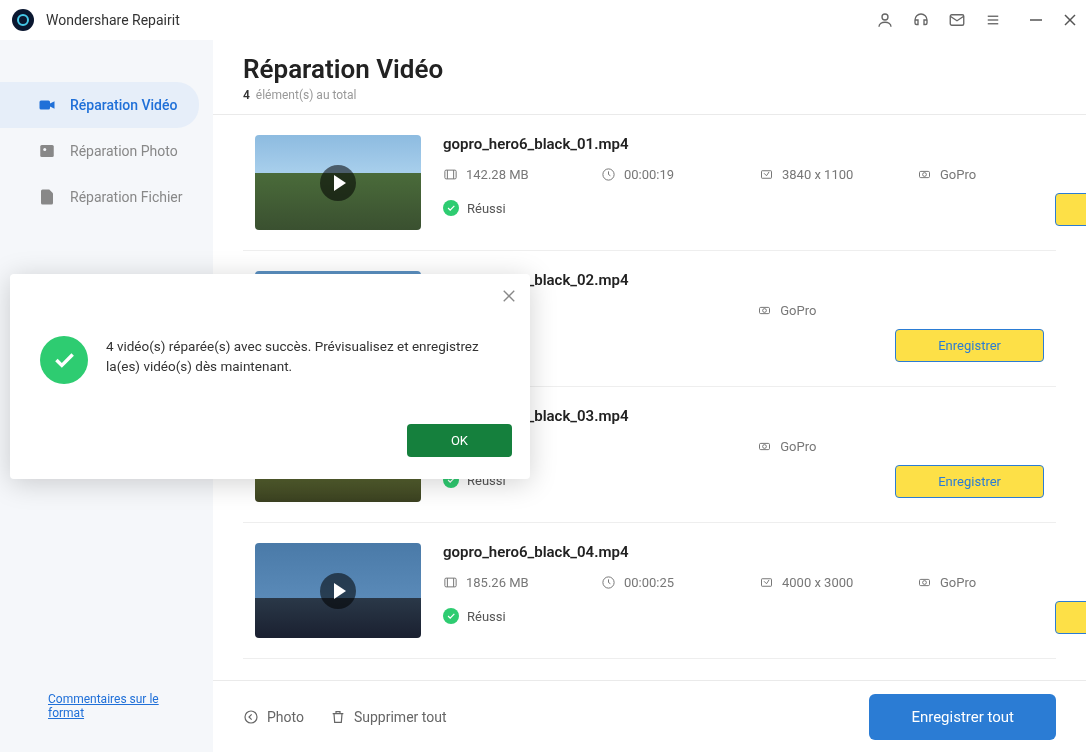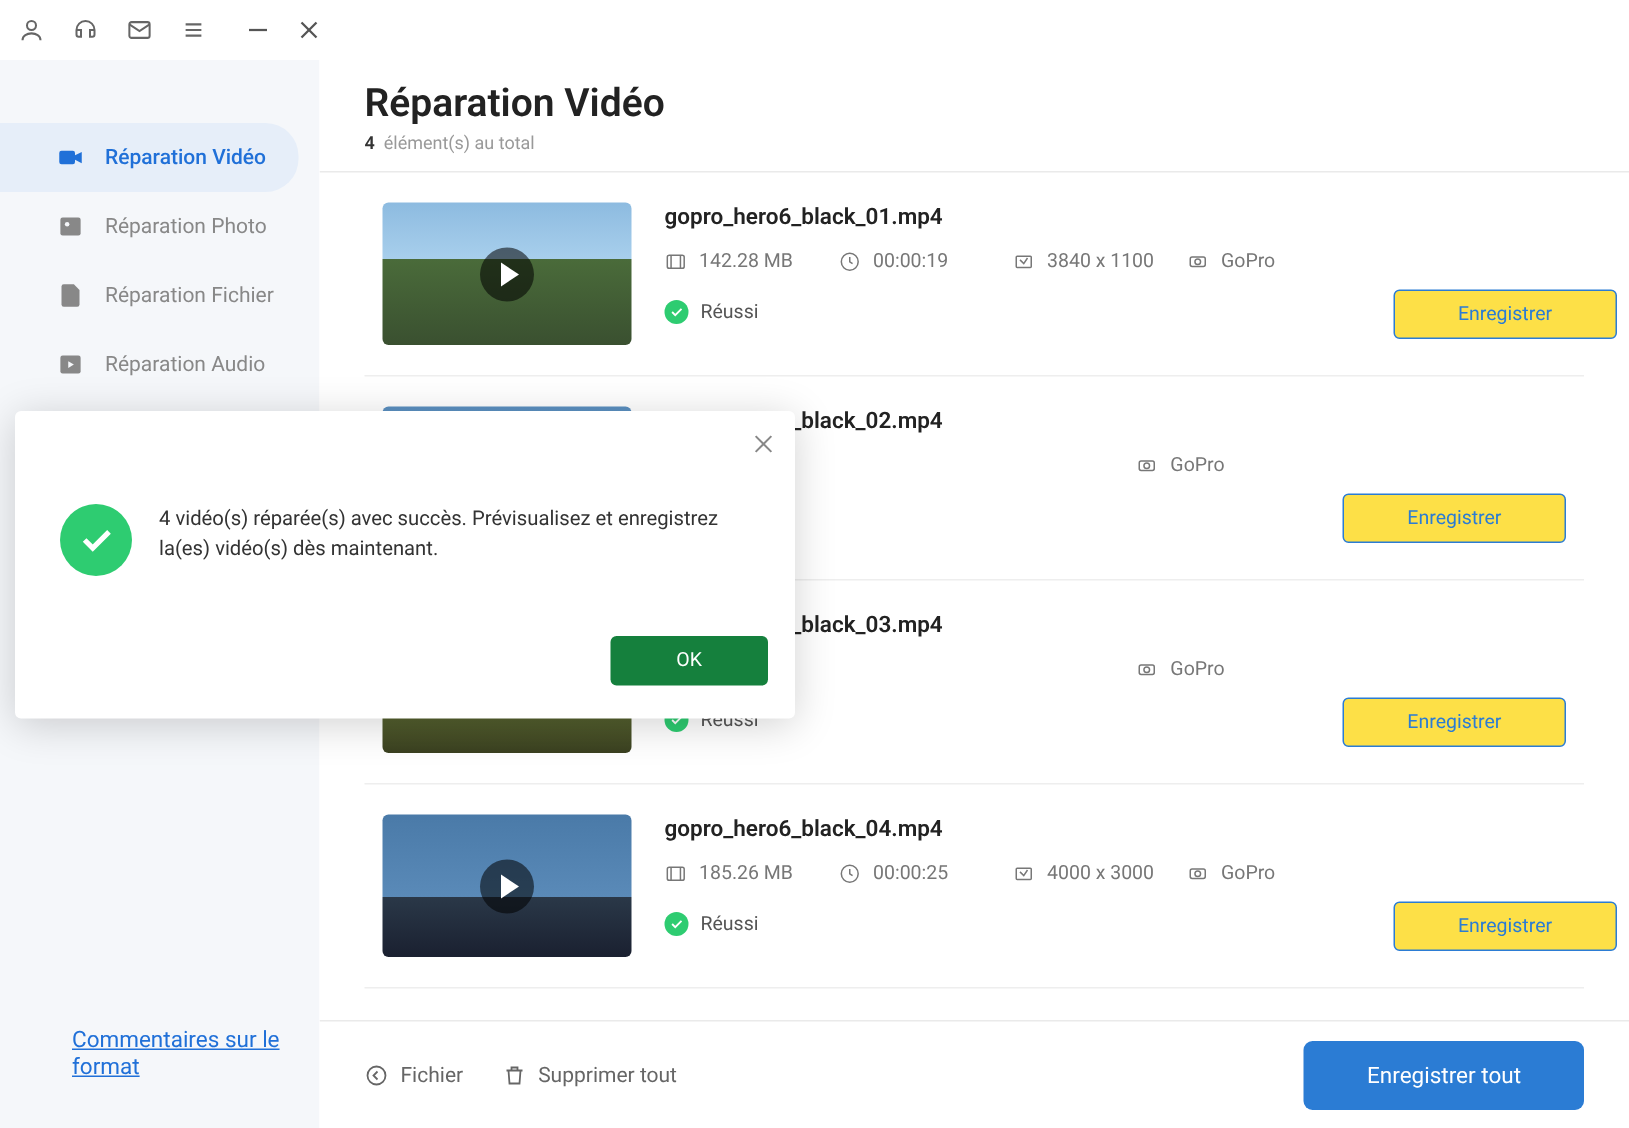--- a/index.html
+++ b/index.html
@@ -17,42 +17,42 @@
 .win-btn { width: 16px; height: 16px; cursor: pointer; display:flex; align-items:center; justify-content:center; color:#555;}
 
 .container { display: flex; height: calc(100% - 40px); }
 
 .sidebar { width: 213px; background: #f5f7fa; display: flex; flex-direction: column; padding-top: 42px;}
 .sidebar-item { display: flex; align-items: center; gap: 14px; padding: 14px 16px 14px 38px; font-size: 14px; color: #888; cursor: pointer; }
 .sidebar-item.active { background: #e6eef9; color: #2070d8; font-weight: 500; border-radius: 0 22px 22px 0; margin-right: 14px;}
 .sidebar-item .side-icon { width: 18px; height: 18px; display:flex; align-items:center; justify-content:center;}
 .sidebar-item.active .side-icon { color:#2070d8;}
 .sidebar-footer { margin-top: auto; padding: 18px 18px 32px 38px; }
-.feedback-link { display: flex; gap: 10px; font-size: 15px; color: #2070d8; text-decoration: underline; cursor: pointer; }
+.feedback-link { display: flex; gap: 10px; font-size: 12px; color: #2070d8; text-decoration: underline; cursor: pointer; }
 .feedback-link .side-icon{ color:#2070d8; flex-shrink:0;}
 
 .main { flex: 1; background: #fff; display: flex; flex-direction: column; overflow: hidden; }
 .main-header { padding: 14px 30px 4px 30px; border-bottom: 1px solid #eaeaea; }
 .page-title { font-size: 26px; font-weight: 600; color: #222; }
 .subtitle { font-size: 12px; color: #999; margin-top: 4px; padding-bottom: 8px;}
 .subtitle b { color: #333; font-weight:600;}
 
 .video-list { flex: 1; overflow-y: auto; padding: 0 30px; }
 .video-item { display: flex; gap: 22px; padding: 20px 12px; border-bottom: 1px solid #eee; }
 .thumb { width: 166px; height: 95px; background: #4a7856; border-radius: 4px; position: relative; flex-shrink: 0; background-size:cover; background-position:center;}
 .thumb.sky1{ background: linear-gradient(to bottom, #8dbbe0 0%, #a8cfec 40%, #4a6b3a 40%, #3a5030 100%);}
 .thumb.sky2{ background: linear-gradient(to bottom, #5a8fc0 0%, #7aacdc 50%, #8a6a3a 50%, #4a3820 100%);}
 .thumb.sky3{ background: linear-gradient(to bottom, #4a80b8 0%, #6ba5d8 55%, #6a7a3a 55%, #3a4020 100%);}
 .thumb.sky4{ background: linear-gradient(to bottom, #4a7aa8 0%, #5a8ab8 58%, #2a3848 58%, #1a2030 100%);}
 .play-overlay { position: absolute; top: 50%; left: 50%; transform: translate(-50%,-50%); width: 36px; height: 36px; background: rgba(0,0,0,0.55); border-radius: 50%; display: flex; align-items: center; justify-content: center; }
 .play-overlay::after { content: ''; width: 0; height: 0; border-left: 12px solid #fff; border-top: 8px solid transparent; border-bottom: 8px solid transparent; margin-left: 3px;}
 
 .video-info { flex: 1; display: flex; flex-direction: column;}
 .video-name { font-size: 15px; font-weight: 600; color: #222; margin-bottom: 14px; }
-.meta-row { display: flex; font-size: 13px; color: #777; align-items: center; }
+.meta-row { display: flex; gap: 42px; font-size: 13px; color: #777; align-items: center; }
 .meta { display: flex; align-items: center; gap: 8px; min-width: 116px;}
 .meta svg { width: 15px; height: 15px; }
 .status-row { display: flex; align-items: center; gap: 8px; margin-top: 18px; font-size: 13px; color: #555;}
 .status-check { width: 16px; height: 16px; background: #2ecc71; border-radius: 50%; display:flex; align-items:center; justify-content:center;}
 .status-check svg{ width:10px; height:10px;}
 
 .item-action { display: flex; flex-direction: column; justify-content: flex-end; padding-bottom: 4px;}
 .save-btn { border: 1px solid #2b7cd4; color: #2b7cd4; background: #fde047; border-radius: 4px; padding: 8px 42px; font-size: 13px; cursor: pointer; }
 
 .footer { height: 72px; border-top: 1px solid #eaeaea; display: flex; align-items: center; padding: 0 30px; gap: 26px; }
@@ -67,20 +67,26 @@
 .modal-check { width: 48px; height: 48px; background: #2ecc71; border-radius: 50%; display: flex; align-items: center; justify-content: center; flex-shrink:0;}
 .modal-check svg{width:26px;height:26px;}
 .modal-text { font-size: 13.5px; color: #333; line-height: 1.55; }
 .modal-footer { display: flex; justify-content: flex-end; }
 .modal-ok { background: #15803d; color: #fff; border: none; border-radius: 4px; padding: 9px 44px; font-size: 13px; cursor: pointer; }
 </style>
 </head>
 <body>
 
 <div class="titlebar">
+  <div class="titlebar-left">
+    <div class="app-logo">
+        <div class="app-logo-inner"></div>
+      </div>
+    <span class="app-title">Wondershare Repairit</span>
+  </div>
   <div class="titlebar-right">
     <span class="titlebar-icon">
         <svg viewBox="0 0 24 24" fill="none" stroke="currentColor" stroke-width="1.8">
           <circle cx="12" cy="8" r="4"></circle>
           <path d="M4 21c0-4 4-6 8-6s8 2 8 6"></path>
         </svg>
       </span>
     <span class="titlebar-icon">
         <svg viewBox="0 0 24 24" fill="none" stroke="currentColor" stroke-width="1.8">
           <path d="M4 12a8 8 0 0116 0v4a2 2 0 01-2 2h-2v-6h4M4 12v4a2 2 0 002 2h2v-6H4"></path>
@@ -137,29 +143,20 @@
       <span>Réparation Photo</span>
     </div>
     <div class="sidebar-item">
       <span class="side-icon">
           <svg viewBox="0 0 24 24" fill="currentColor">
             <path d="M6 2h9l5 5v13a2 2 0 01-2 2H6a2 2 0 01-2-2V4a2 2 0 012-2z"></path>
           </svg>
         </span>
       <span>Réparation Fichier</span>
     </div>
-    <div class="sidebar-item">
-      <span class="side-icon">
-          <svg viewBox="0 0 24 24" fill="currentColor">
-            <rect x="3" y="4" width="18" height="16" rx="2"></rect>
-            <path d="M10 15V9l5 3z" fill="#f5f7fa"></path>
-          </svg>
-        </span>
-      <span>Réparation Audio</span>
-    </div>
     <div class="sidebar-footer">
       <a class="feedback-link">
         <span class="side-icon"><svg viewBox="0 0 24 24" fill="none" stroke="currentColor" stroke-width="2">
               <rect x="4" y="4" width="16" height="16" rx="2"></rect>
               <path d="M8 12l3 3 5-8"></path>
             </svg></span>
         <span>Commentaires sur le format</span>
       </a>
     </div>
   </div>
@@ -333,21 +330,21 @@
         </div>
       </div>
     </div>
 
     <div class="footer">
       <button class="footer-btn">
         <svg viewBox="0 0 24 24" fill="none" stroke="currentColor" stroke-width="1.8">
             <circle cx="12" cy="12" r="9"></circle>
             <path d="M13 8l-4 4 4 4"></path>
           </svg>
-        <span>Fichier</span>
+        <span>Photo</span>
       </button>
       <button class="footer-btn">
         <svg viewBox="0 0 24 24" fill="none" stroke="currentColor" stroke-width="1.8">
             <path d="M4 7h16M9 7V4h6v3M6 7l1 13h10l1-13"></path>
           </svg>
         <span>Supprimer tout</span>
       </button>
       <button class="primary-btn">Enregistrer tout</button>
     </div>
   </div>

